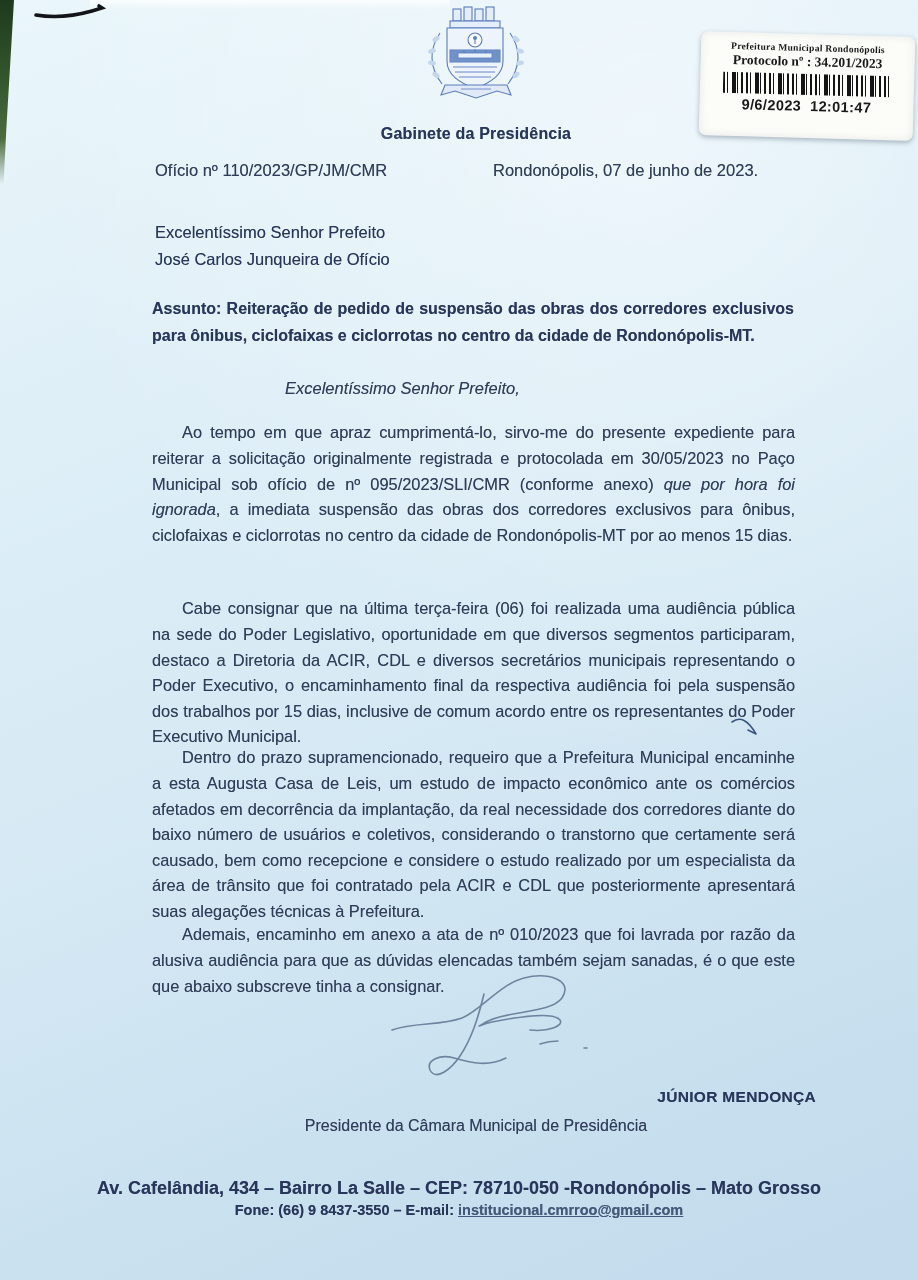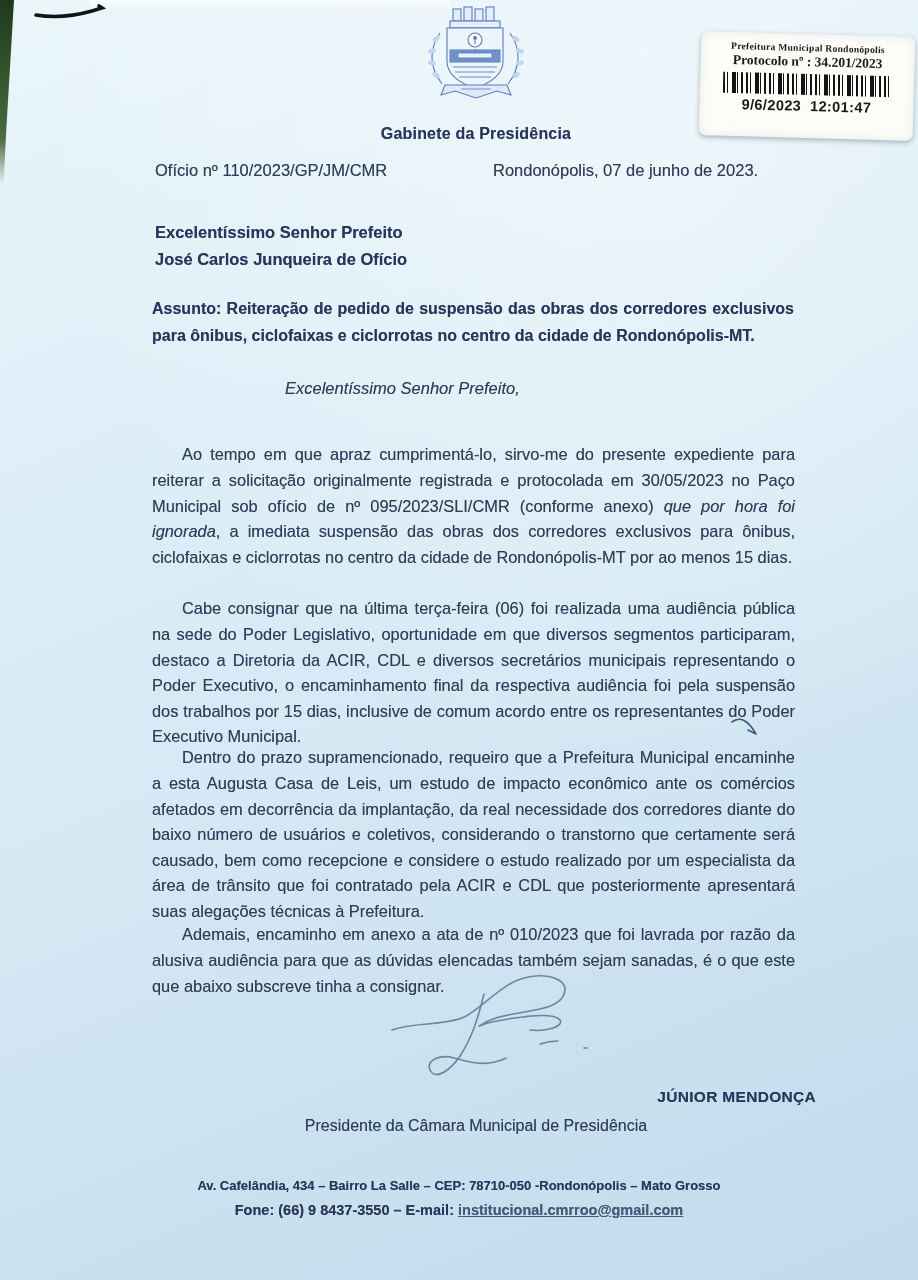--- a/index.html
+++ b/index.html
@@ -46,36 +46,36 @@
       #141414 4px 5px, transparent 5px 9px,
       #141414 9px 13px, transparent 13px 14px,
       #141414 14px 15px, transparent 15px 18px,
       #141414 18px 20px, transparent 20px 23px);
   }
   .sticker .s3{ font-weight:bold; font-size:14.5px; white-space:pre; letter-spacing:.4px;}
 
   
   .refline{ left:155px; top:161px; font-size:16.5px; }
   .dateline{ left:493px; top:161px; font-size:16.5px; }
-  .addr{ left:155px; top:219px; font-weight:bold; font-size:16.5px; line-height:27px; color:#27365a;}
+  .addr{ left:155px; top:219px; font-weight:normal; font-size:16.5px; line-height:27px; color:#27365a;}
   .subject{ left:152px; top:295px; width:642px; font-weight:bold; font-size:16px; line-height:27px; text-align:justify; color:#27365a;}
   .salut{ left:285px; top:379px; font-style:italic; font-size:16.5px; }
   .para{ width:643px; left:152px; font-size:16.4px; line-height:25.6px; text-align:justify; text-indent:30px;}
-  .p1{ top:426px; }
+  .p1{ top:404px; }
   .p2{ top:580px; }
   .p3{ top:729px; }
   .p4{ top:906px; }
 
   
   .sig-name{ left:136px; top:1088px; width:680px; text-align:right; font-weight:bold; font-size:15.5px; letter-spacing:.3px; color:#27365a;}
   .sig-role{ left:136px; top:1117px; width:680px; text-align:center; font-size:16px; }
 
   
   .foot{ left:59px; width:800px; text-align:center; font-weight:bold; color:#27365a;}
-  .foot1{ top:1178px; font-size:13px; }
+  .foot1{ top:1178px; font-size:18px; }
   .foot2{ top:1202px; font-size:14.5px; }
   .email{ font-weight:bold; color:#44597a; text-decoration:underline;margin-top:20px; }
 
   svg{ display:block; }
 </style>
 </head>
 <body>
 
 <div class="photo">
 

